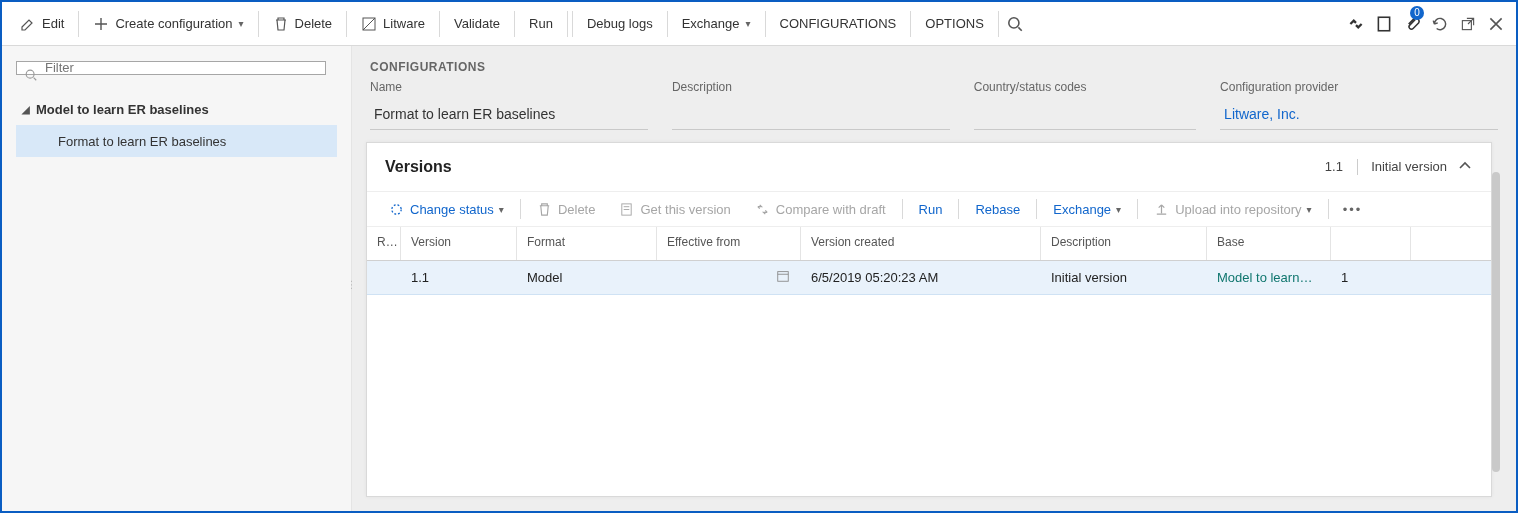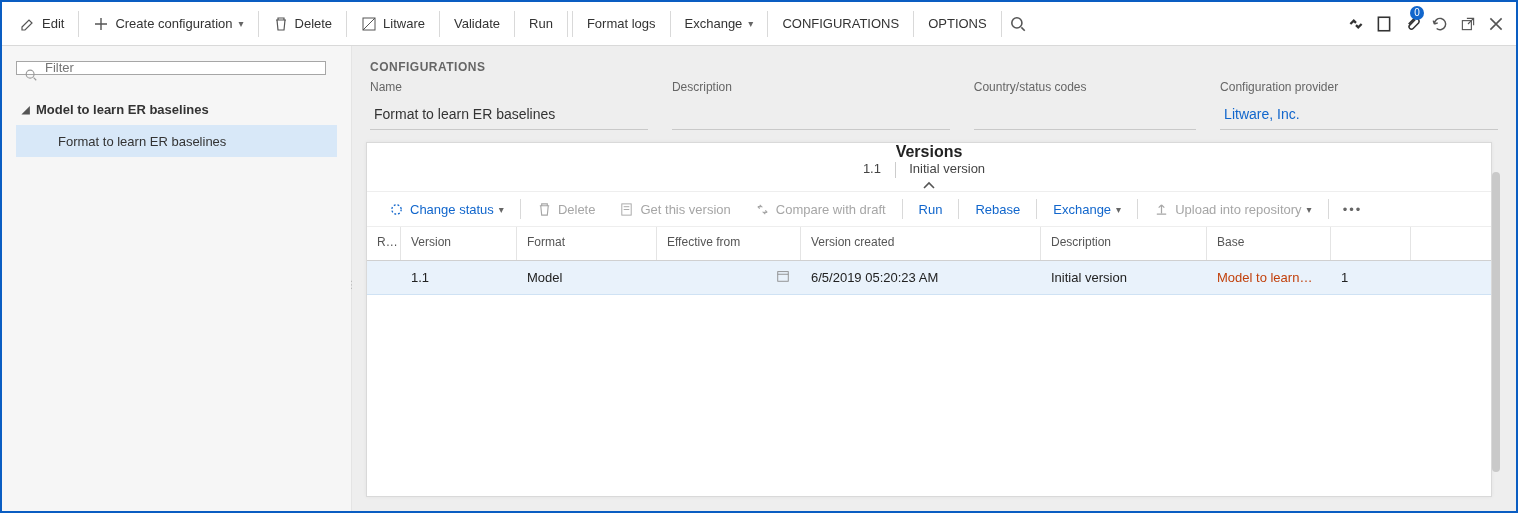--- a/index.html
+++ b/index.html
@@ -34,41 +34,41 @@
   .fields{ display:flex; gap:24px; padding:6px 18px 8px 18px; }
   .field{ flex:1; }
   .field .lab{ font-size:12px; color:#666; margin-bottom:4px; }
   .field .val{ height:32px; line-height:32px; border-bottom:1px solid #c9c9c9; padding:0 4px; font-size:14px; color:#333; }
   .field .val.link{ color:#1166cc; cursor:pointer;}
   
   .versions-wrap{ margin:4px 14px 14px 14px; flex:1; display:flex;}
   .scrollpad{width:10px;display:flex;align-items:center;}
   .scrollpad .bar{width:8px;background:#c9c9c9;border-radius:4px;height:300px;margin-top:4px;}
   .versions{ background:#fff; border:1px solid #d9d9d9; box-shadow:0 0 4px rgba(0,0,0,.05); flex:1; display:flex; flex-direction:column; }
-  .vheader{ height:48px; display:flex; align-items:center; padding:0 18px;flex-direction:column; }
+  .vheader{ height:48px; display:flex; align-items:center; padding:0 18px; }
   .vtitle{ font-size:16px; font-weight:600; color:#222; flex:1;}
   .vsumm{ font-size:13px; color:#444; margin-right:10px;}
   .vsumm .mini-sep{display:inline-block;width:1px;height:16px;background:#ccc;margin:0 10px;vertical-align:middle;}
   .vheader .collapse{ cursor:pointer; color:#555;}
   .vtoolbar{ height:36px; border-top:1px solid #eee; border-bottom:1px solid #eee; display:flex; align-items:center; padding:0 12px; gap:4px;}
   .vbtn{ display:flex; align-items:center; padding:0 10px; height:25px; cursor:pointer; color:#444; white-space:nowrap;}
   .vbtn .ico{width:15px;height:15px;margin-right:6px;display:inline-flex;align-items:center;justify-content:center;}
   .vbtn .chev{margin-left:5px;font-size:10px;color:#666;}
   .vbtn.link{ color:#1166cc;}
   .vbtn.disabled{ color:#a6a6a6; cursor:default;}
   .vtoolbar .vsep{height:20px;}
   .more{letter-spacing:2px;color:#666;padding:0 8px;cursor:pointer;}
   
   .grid{ flex:1; }
   .gheadrow,.grow{ display:flex; height:34px; align-items:stretch;}
   .gheadrow{ background:#fff; border-bottom:1px solid #d0d0d0; }
   .gh{ border-right:1px solid #e4e4e4; padding:8px 10px; font-size:12px; color:#555; overflow:hidden; text-overflow:ellipsis; white-space:nowrap;}
   .grow{ background:#e9f2fb; border-bottom:1px solid #cfe2f4;}
   .gc{ border-right:1px solid transparent; padding:8px 10px; font-size:13px; color:#222; display:flex; align-items:center; overflow:hidden;}
-  .gc.link{ color:#c2410c; cursor:pointer;}
+  .gc.link{ color:#0f766e; cursor:pointer;}
   .c0{width:34px;}
   .c1{width:116px;}
   .c2{width:140px;}
   .c3{width:144px;}
   .c4{width:240px;}
   .c5{width:166px;}
   .c6{width:124px;}
   .c7{width:80px;}
   .calico{margin-left:auto;}
   
@@ -120,21 +120,21 @@
   <div class="tbtn">
       <span>Validate</span>
     </div>
   <div class="vsep"></div>
   <div class="tbtn">
       <span>Run</span>
     </div>
   <div class="vsep"></div>
   <div class="vsep"></div>
   <div class="tbtn">
-      <span>Format logs</span>
+      <span>Debug logs</span>
     </div>
   <div class="vsep"></div>
   <div class="tbtn">
     <span>Exchange</span>
     <span class="chev">▾</span>
   </div>
   <div class="vsep"></div>
   <div class="tbtn caps">
       <span>CONFIGURATIONS</span>
     </div>

